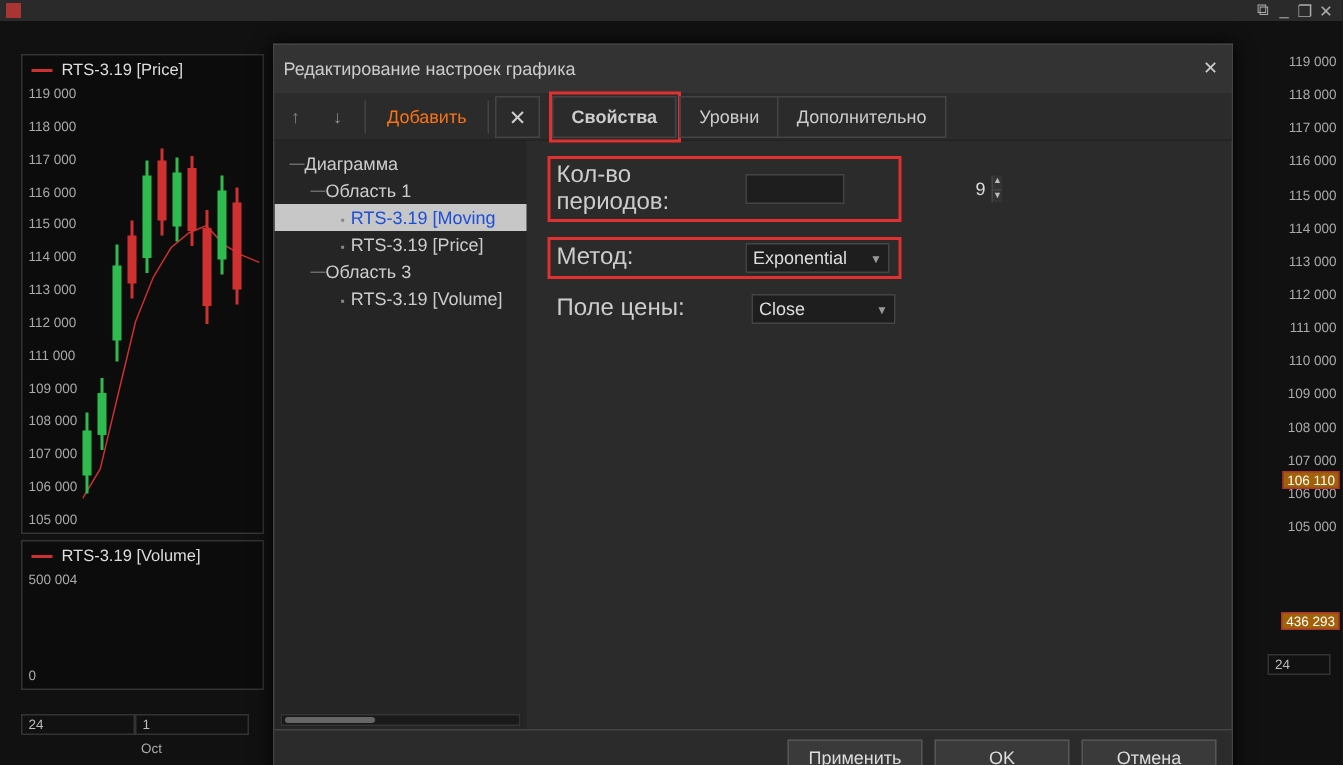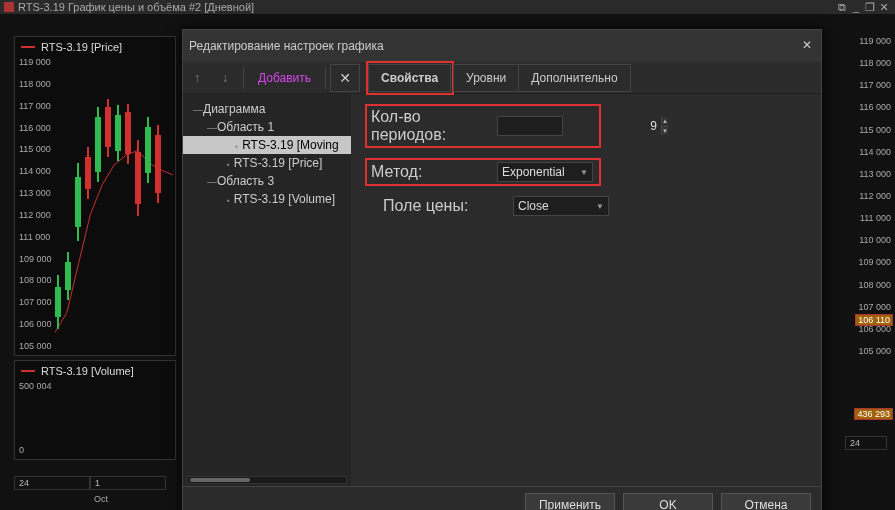--- a/index.html
+++ b/index.html
@@ -152,21 +152,21 @@
   display: flex; align-items: center;
   background: #2b2b2b;
   border-bottom: 1px solid #222;
 }
 .toolbar .tbtn {
   width: 28px; height: 28px;
   display: flex; align-items: center; justify-content: center;
   color: #888; cursor: pointer;
 }
 .toolbar .tbtn.add {
-  width: auto; padding: 0 10px; color: #d946ef;
+  width: auto; padding: 0 10px; color: #f97316;
 }
 .toolbar .tbtn.del {
   width: 30px; font-size: 14px; color: #ccc;
   border: 1px solid #444;
 }
 .toolbar .sep { width: 1px; height: 22px; background: #444; margin: 0 4px; }
 .tab {
   padding: 6px 12px;
   color: #ccc;
   border: 1px solid #444;
@@ -204,21 +204,21 @@
 }
 .tree-row.indent1 { padding-left: 24px; }
 .tree-row.indent2 { padding-left: 44px; }
 .tree-row .tw {
   width: 10px; color: #888; font-size: 10px;
 }
 .tree-row .dot::before {
   content: "\25AA"; color: #888; margin-right: 4px; font-size: 8px;
 }
 .tree-row.selected {
-  background: #c7c7c7; color: #000000; justify-content: center;
+  background: #c7c7c7; color: #1d4ed8;
 }
 .tree .hscroll {
   position: absolute; left: 4px; bottom: 2px; right: 4px;
   height: 8px; background: #1a1a1a; border: 1px solid #333;
 }
 .tree .hscroll .thumb {
   position: absolute; left: 2px; top: 1px;
   height: 4px; width: 60px; background: #666;
   border-radius: 2px;
 }
@@ -286,21 +286,20 @@
   background: #3a3a3a; border: 1px solid #555;
   color: #ddd; font-size: 12px;
   cursor: pointer;
 }
 </style>
 </head>
 <body>
 
 <div class="titlebar">
   <span class="title-icon"></span>
-  <span>RTS-3.19 График цены и объёма #2   [Дневной]</span>
   <span class="spacer"></span>
   <span class="winbtn">⧉</span>
   <span class="winbtn">_</span>
   <span class="winbtn">❐</span>
   <span class="winbtn">✕</span>
 </div>
 
 <div class="chart-bg">
 
   <div class="price-pane">
@@ -473,21 +472,21 @@
           <div class="pgroup-hi">
             <div class="plabel">Метод:</div>
             <div class="dropdown">
               <span>Exponential</span>
               <span class="dd-arrow">▼</span>
             </div>
           </div>
         </div>
 
         <div class="prow">
-          <div class="plabel" style="margin-left:18px">Поле цены:</div>
+          <div class="plabel" style="margin-left:6px">Поле цены:</div>
           <div class="dropdown">
             <span>Close</span>
             <span class="dd-arrow">▼</span>
           </div>
         </div>
       </div>
     </div>
 
     <div class="dlg-footer">
       <button>Применить</button>

